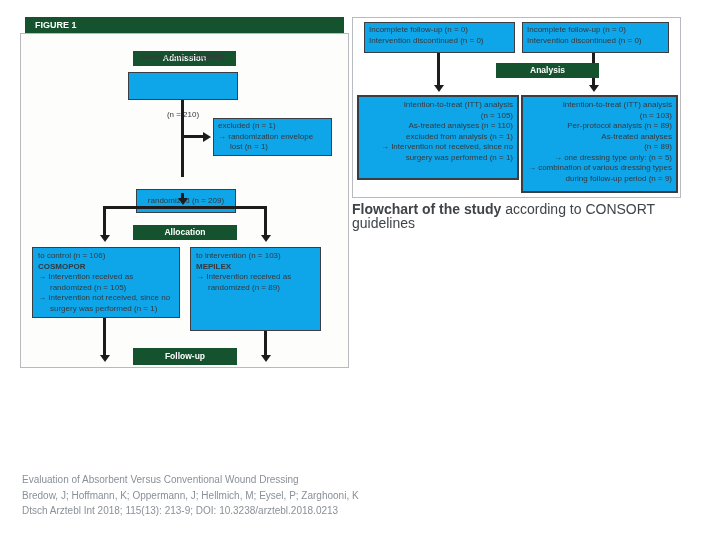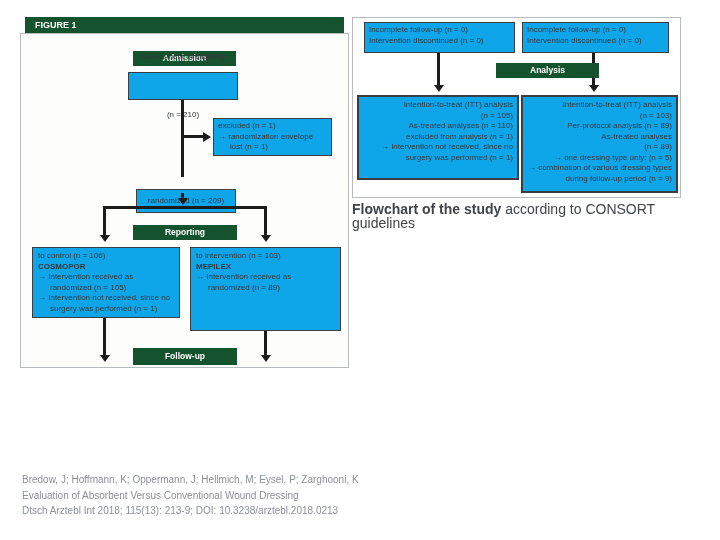--- a/index.html
+++ b/index.html
@@ -61,30 +61,30 @@
   </div>
 
   <div class="vline" style="left:181px;top:193px;width:3px;height:6px;"></div>
   <div class="arr down" style="left:177.5px;top:198px;"></div>
   <div class="hline" style="left:103px;top:206px;width:164px;height:3px;"></div>
   <div class="vline" style="left:103px;top:206px;width:3px;height:30px;"></div>
   <div class="arr down" style="left:99.5px;top:235px;"></div>
   <div class="vline" style="left:264px;top:206px;width:3px;height:30px;"></div>
   <div class="arr down" style="left:260.5px;top:235px;"></div>
 
-  <div class="stagebar" style="left:133px;top:225px;width:104px;height:15px;line-height:15px;">Reporting</div>
+  <div class="stagebar" style="left:133px;top:225px;width:104px;height:15px;line-height:15px;">Allocation</div>
 
   <div class="box pad" style="left:32px;top:247px;width:148px;height:71px;">
     <div class="ln">to control (n = 106)</div>
     <div class="ln b">COSMOPOR</div>
     <div class="ln hang">→ Intervention received as randomized (n = 105)</div>
     <div class="ln hang">→ Intervention not received, since no surgery was performed (n = 1)</div>
   </div>
 
-  <div class="box pad" style="left:190px;top:247px;width:151px;height:84px;">
+  <div class="box pad" style="left:190px;top:247px;width:131px;height:84px;">
     <div class="ln">to intervention (n = 103)</div>
     <div class="ln b">MEPILEX</div>
     <div class="ln hang">→ Intervention received as randomized (n = 89)</div>
   </div>
 
   <div class="vline" style="left:103px;top:318px;width:3px;height:38px;"></div>
   <div class="arr down" style="left:99.5px;top:355px;"></div>
   <div class="vline" style="left:264px;top:331px;width:3px;height:25px;"></div>
   <div class="arr down" style="left:260.5px;top:355px;"></div>
 
@@ -125,18 +125,18 @@
     <div class="ln">(n = 89)</div>
     <div class="ln hang">→ one dressing type only: (n = 5)</div>
     <div class="ln hang">→ combination of various dressing types during follow-up period (n = 9)</div>
   </div>
 
   <div class="caption" style="left:352px;top:202px;width:330px;">
     <div><b>Flowchart of the study</b><span> according to CONSORT guidelines</span></div>
   </div>
 
   <div class="citation" style="left:22px;top:472px;width:420px;">
+    <div>Evaluation of Absorbent Versus Conventional Wound Dressing</div>
     <div>Bredow, J; Hoffmann, K; Oppermann, J; Hellmich, M; Eysel, P; Zarghooni, K</div>
-    <div>Evaluation of Absorbent Versus Conventional Wound Dressing</div>
     <div>Dtsch Arztebl Int 2018; 115(13): 213-9; DOI: 10.3238/arztebl.2018.0213</div>
   </div>
 
 </div>
 
 </body></html>

